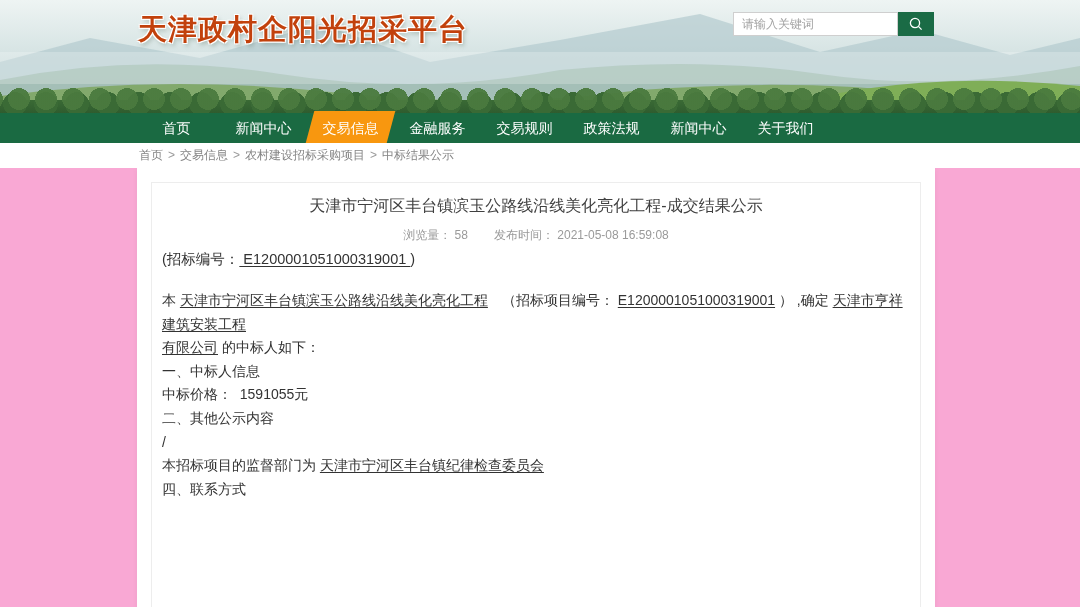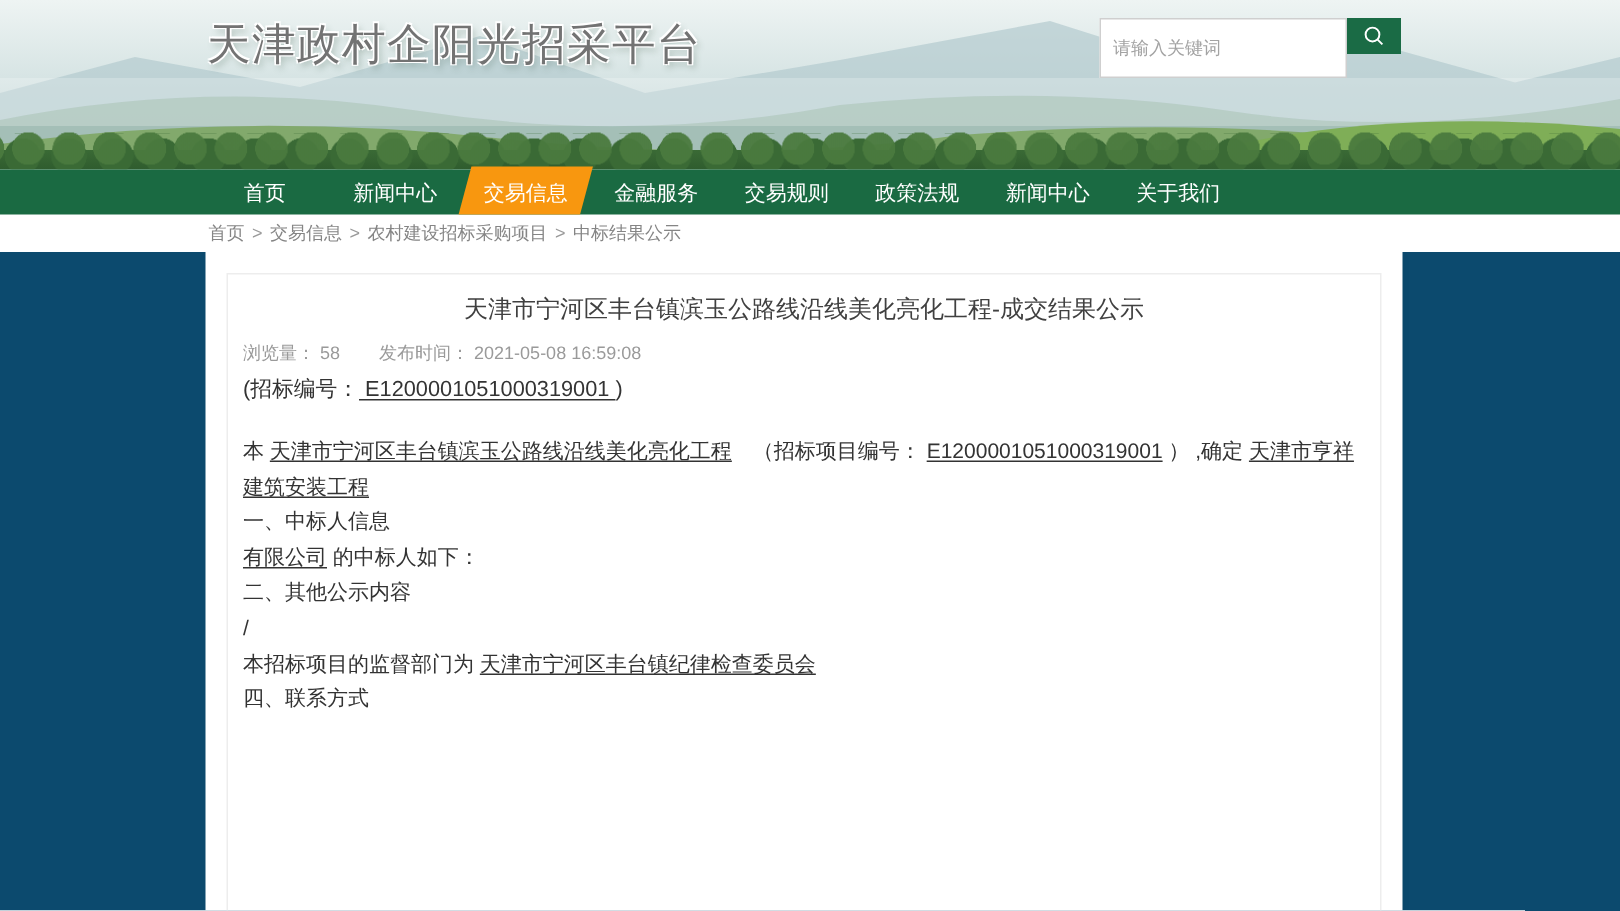--- a/index.html
+++ b/index.html
@@ -11,26 +11,26 @@
   .header .bg-svg { position: absolute; left: 0; top: 0; width: 1080px; height: 113px; display: block; }
   .trees {
     position: absolute; left: 0; bottom: 0; width: 100%; height: 26px;
     background:
       radial-gradient(circle 11px at 13px 12px, rgba(74,122,62,.95) 98%, transparent 100%) repeat-x 6px 0 / 27px 26px,
       radial-gradient(circle 12px at 15px 15px, #3a6a35 98%, transparent 100%) repeat-x 0 2px / 31px 26px,
       linear-gradient(#3a6a35, #2f5c2e) no-repeat 0 13px / 100% 13px;
   }
   .site-title {
     position: absolute; left: 138px; top: 10px;
-    font-size: 29px; font-weight: 400; letter-spacing: 1px; color: #737373;
+    font-size: 29px; font-weight: 700; letter-spacing: 1px; color: #c2410c;
     text-shadow: 1px 1px 0 #fff, -1px -1px 0 #fff, 1px -1px 0 #fff, -1px 1px 0 #fff, 2px 3px 4px rgba(60,90,70,.35);
   }
   .search-box { position: absolute; left: 733px; top: 12px; display: flex; align-items: stretch; }
   .search-box input {
-    width: 165px; height: 40px; border: 1px solid #cfcfcf; background: #fff;
+    width: 165px; height: 24px; border: 1px solid #cfcfcf; background: #fff;
     padding: 0 8px; font-size: 12px; color: #333; outline: none;
     font-family: "Liberation Sans", "DejaVu Sans", sans-serif;
   }
   .search-box input::placeholder { color: #a3a3a3; }
   .search-btn {
     width: 36px; height: 24px; border: none; background: #1a6b45; cursor: pointer;
     display: flex; align-items: center; justify-content: center;
   }
 
   
@@ -49,32 +49,32 @@
 
   
   .breadcrumb {
     width: 932px; height: 25px; line-height: 25px; background: #ffffff;
     padding-left: 139px; font-size: 12px; color: #858585;
   }
   .breadcrumb .crumb { cursor: pointer; }
   .breadcrumb .sep { margin: 0 5px; color: #9a9a9a; }
 
   
-  .main { position: relative; width: 1080px; height: 439px; background: #0c4a6e; overflow: hidden; text-decoration: underline; }
+  .main { position: relative; width: 1080px; height: 439px; background: #f9a8d4; overflow: hidden; text-decoration: underline; }
   .card {
     position: absolute; left: 137px; top: 0; width: 798px; height: 460px;
     background: #ffffff; box-shadow: 0 1px 6px rgba(0,0,0,.05);
   }
   .inner-border {
     position: absolute; left: 14px; right: 14px; top: 14px; bottom: -20px;
     border: 1px solid #ededed; pointer-events: none;
   }
   .article { position: relative; padding: 0 25px; }
   .article-title { margin-top: 28px; text-align: center; font-size: 16px; font-weight: 400; color: #404040; }
-  .article-meta { margin-top: 10px; text-align: left; font-size: 12px; color: #9a9a9a; }
+  .article-meta { margin-top: 10px; text-align: center; font-size: 12px; color: #9a9a9a; }
   .article-meta .meta-item { white-space: pre; }
   .article-meta .meta-item + .meta-item { margin-left: 26px; }
   .notice-heading { margin-top: 23px; text-align: center; font-size: 15px; color: #333; white-space: pre-wrap; }
   .notice-bidno { margin-top: 6px; text-align: left; font-size: 14.5px; color: #333; white-space: pre-wrap; }
   .body-lines { margin-top: 20px; font-size: 14px; color: #333; }
   .line { line-height: 23.6px; white-space: pre-wrap; }
   .u { text-decoration: underline; text-underline-offset: 2px; }
 </style>
 </head>
 <body>
@@ -129,22 +129,23 @@
   <div class="card">
     <div class="inner-border"></div>
     <div class="article">
       <div class="article-title">天津市宁河区丰台镇滨玉公路线沿线美化亮化工程-成交结果公示</div>
       <div class="article-meta"><span class="meta-item"><span>浏览量： </span><span>58</span></span><span class="meta-item"><span>发布时间： </span><span>2021-05-08 16:59:08</span></span></div>
 
       <div class="notice-bidno"><span>(招标编号：</span><span class="u"> E1200001051000319001 </span><span>)</span></div>
 
       <div class="body-lines">
         <div class="line"><span>本 </span><span class="u">天津市宁河区丰台镇滨玉公路线沿线美化亮化工程</span><span>　（招标项目编号： </span><span class="u">E1200001051000319001</span><span> ） ,确定 </span><span class="u">天津市亨祥建筑安装工程</span></div>
+        <div class="line"><span class="u">有限公司</span><span> 的中标人如下：</span></div>
         <div class="line">一、中标人信息</div>
-        <div class="line"><span class="u">有限公司</span><span> 的中标人如下：</span></div>
+        <div class="line">中标价格：  1591055元</div>
         <div class="line">二、其他公示内容</div>
         <div class="line">/</div>
         <div class="line"><span>本招标项目的监督部门为 </span><span class="u">天津市宁河区丰台镇纪律检查委员会</span></div>
         <div class="line">四、联系方式</div>
 
       </div>
     </div>
   </div>
 </div>
 

